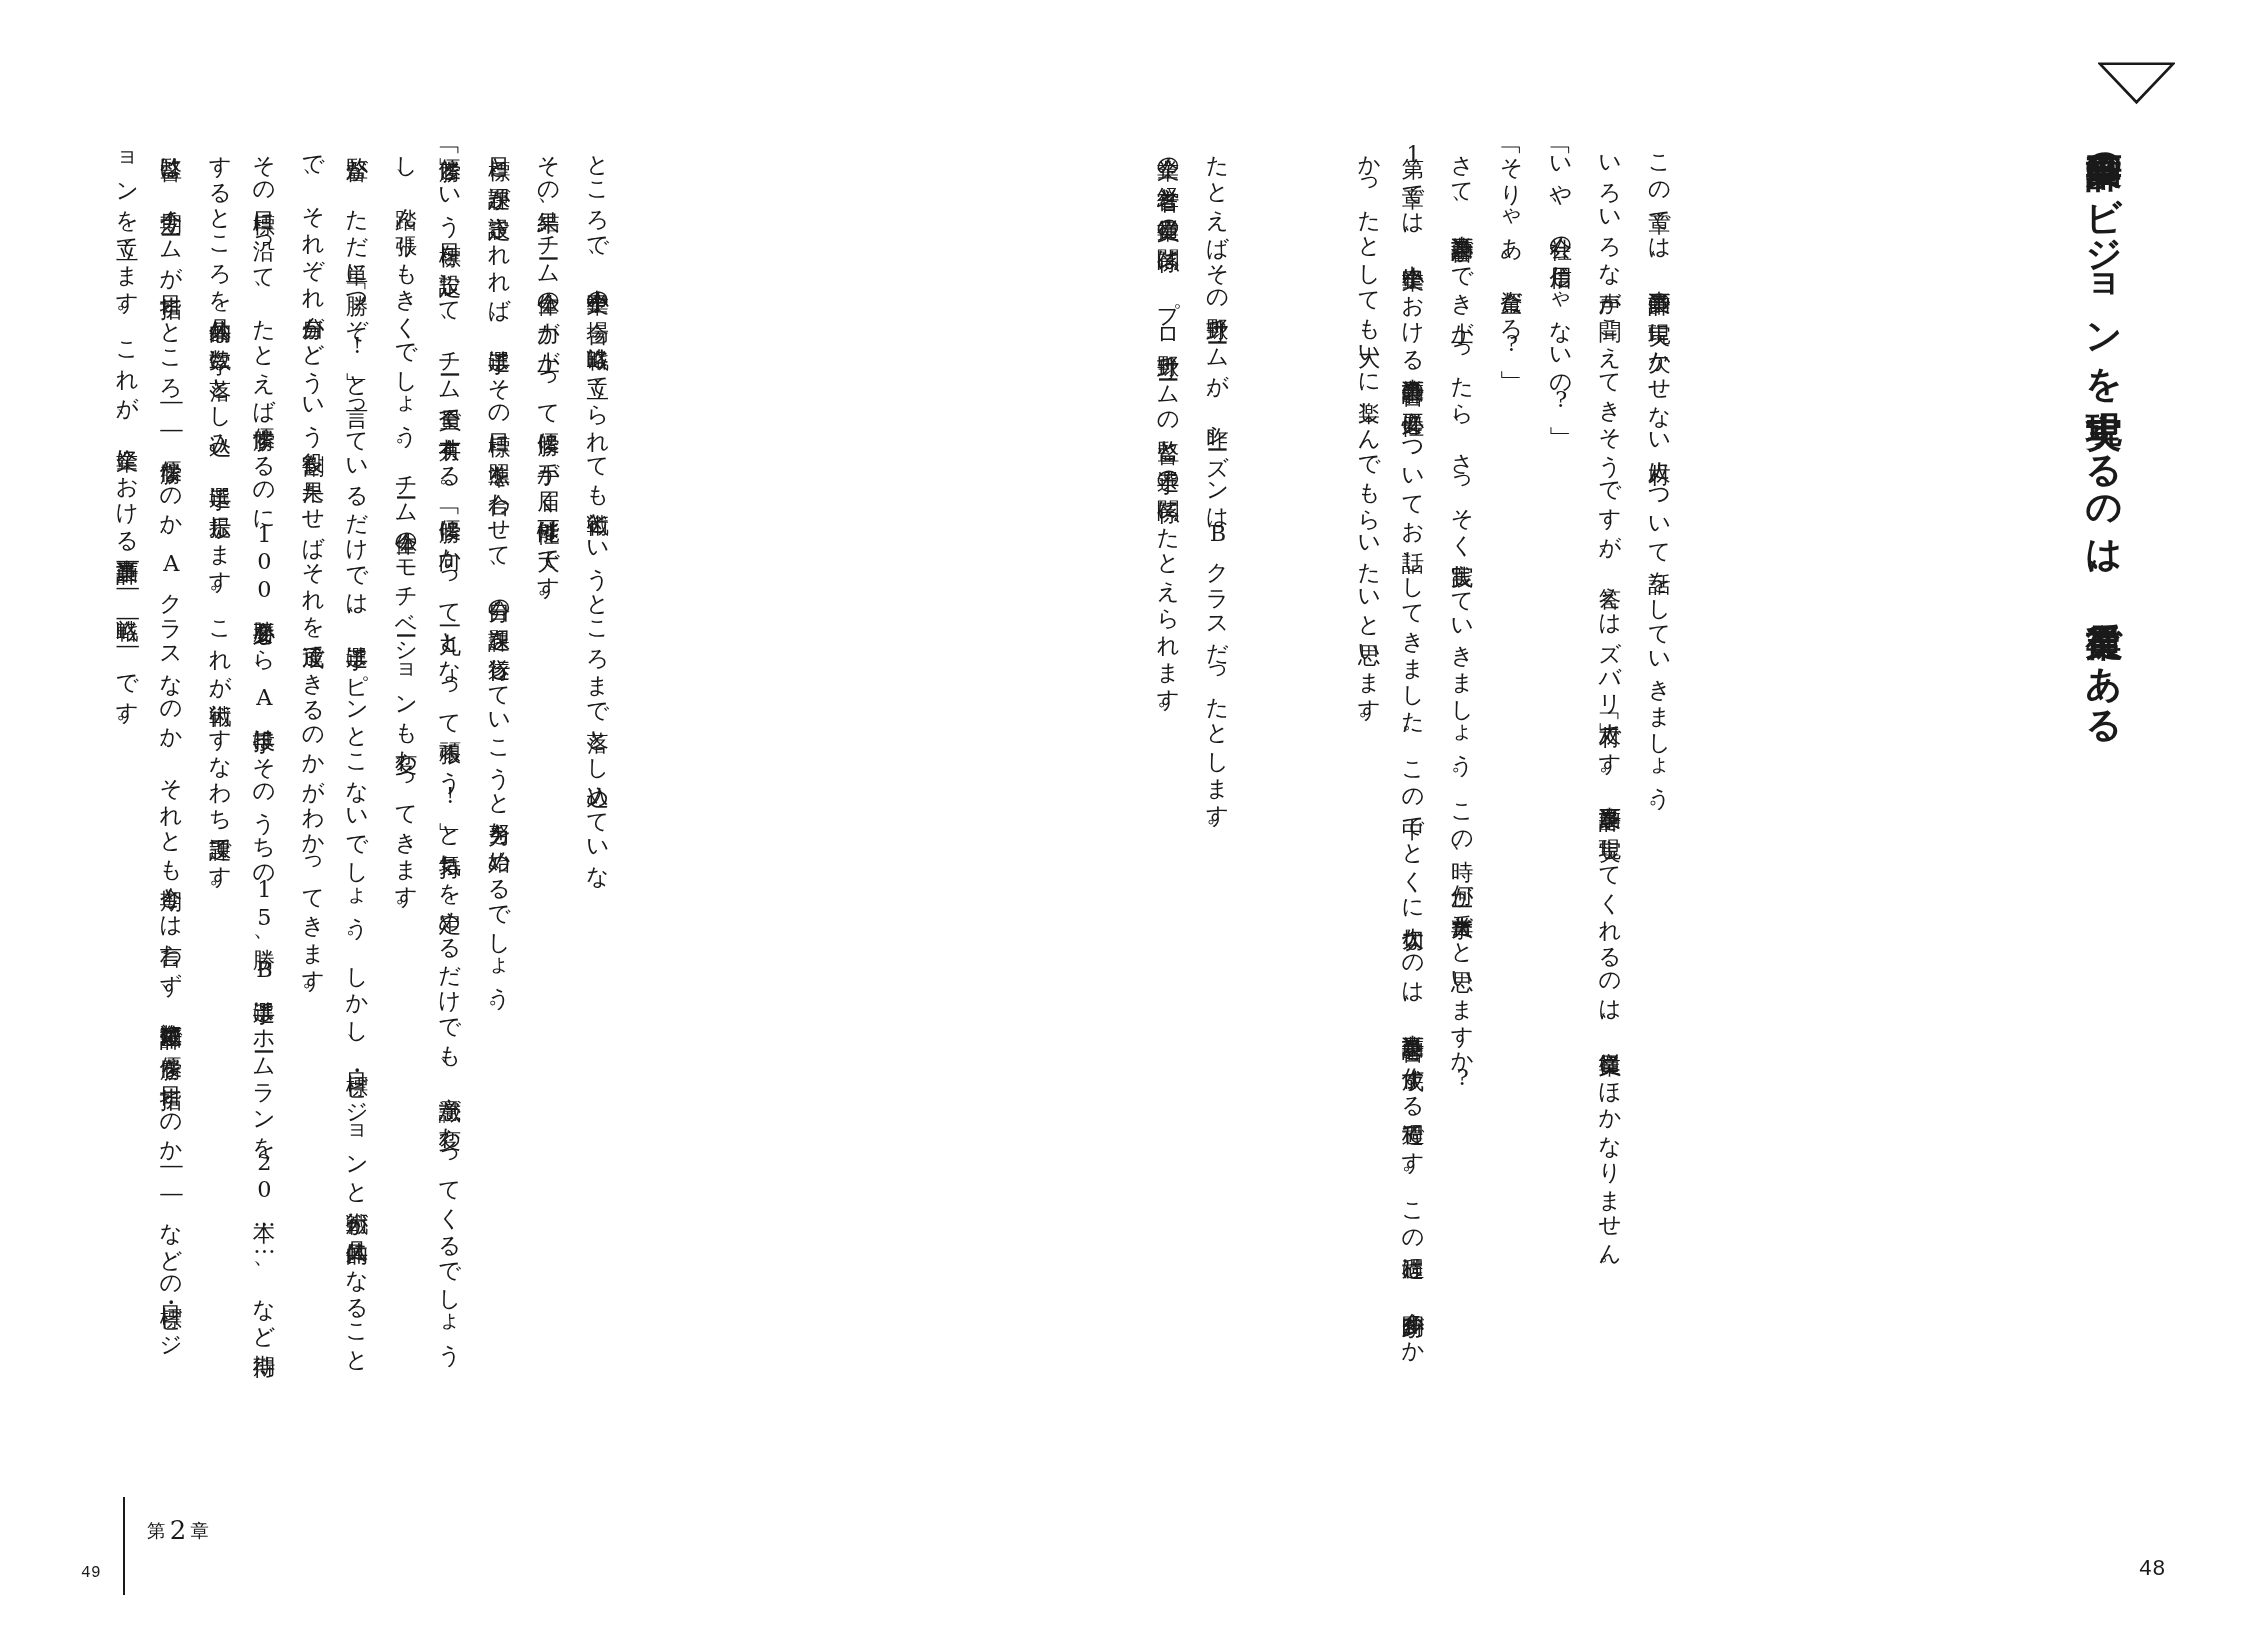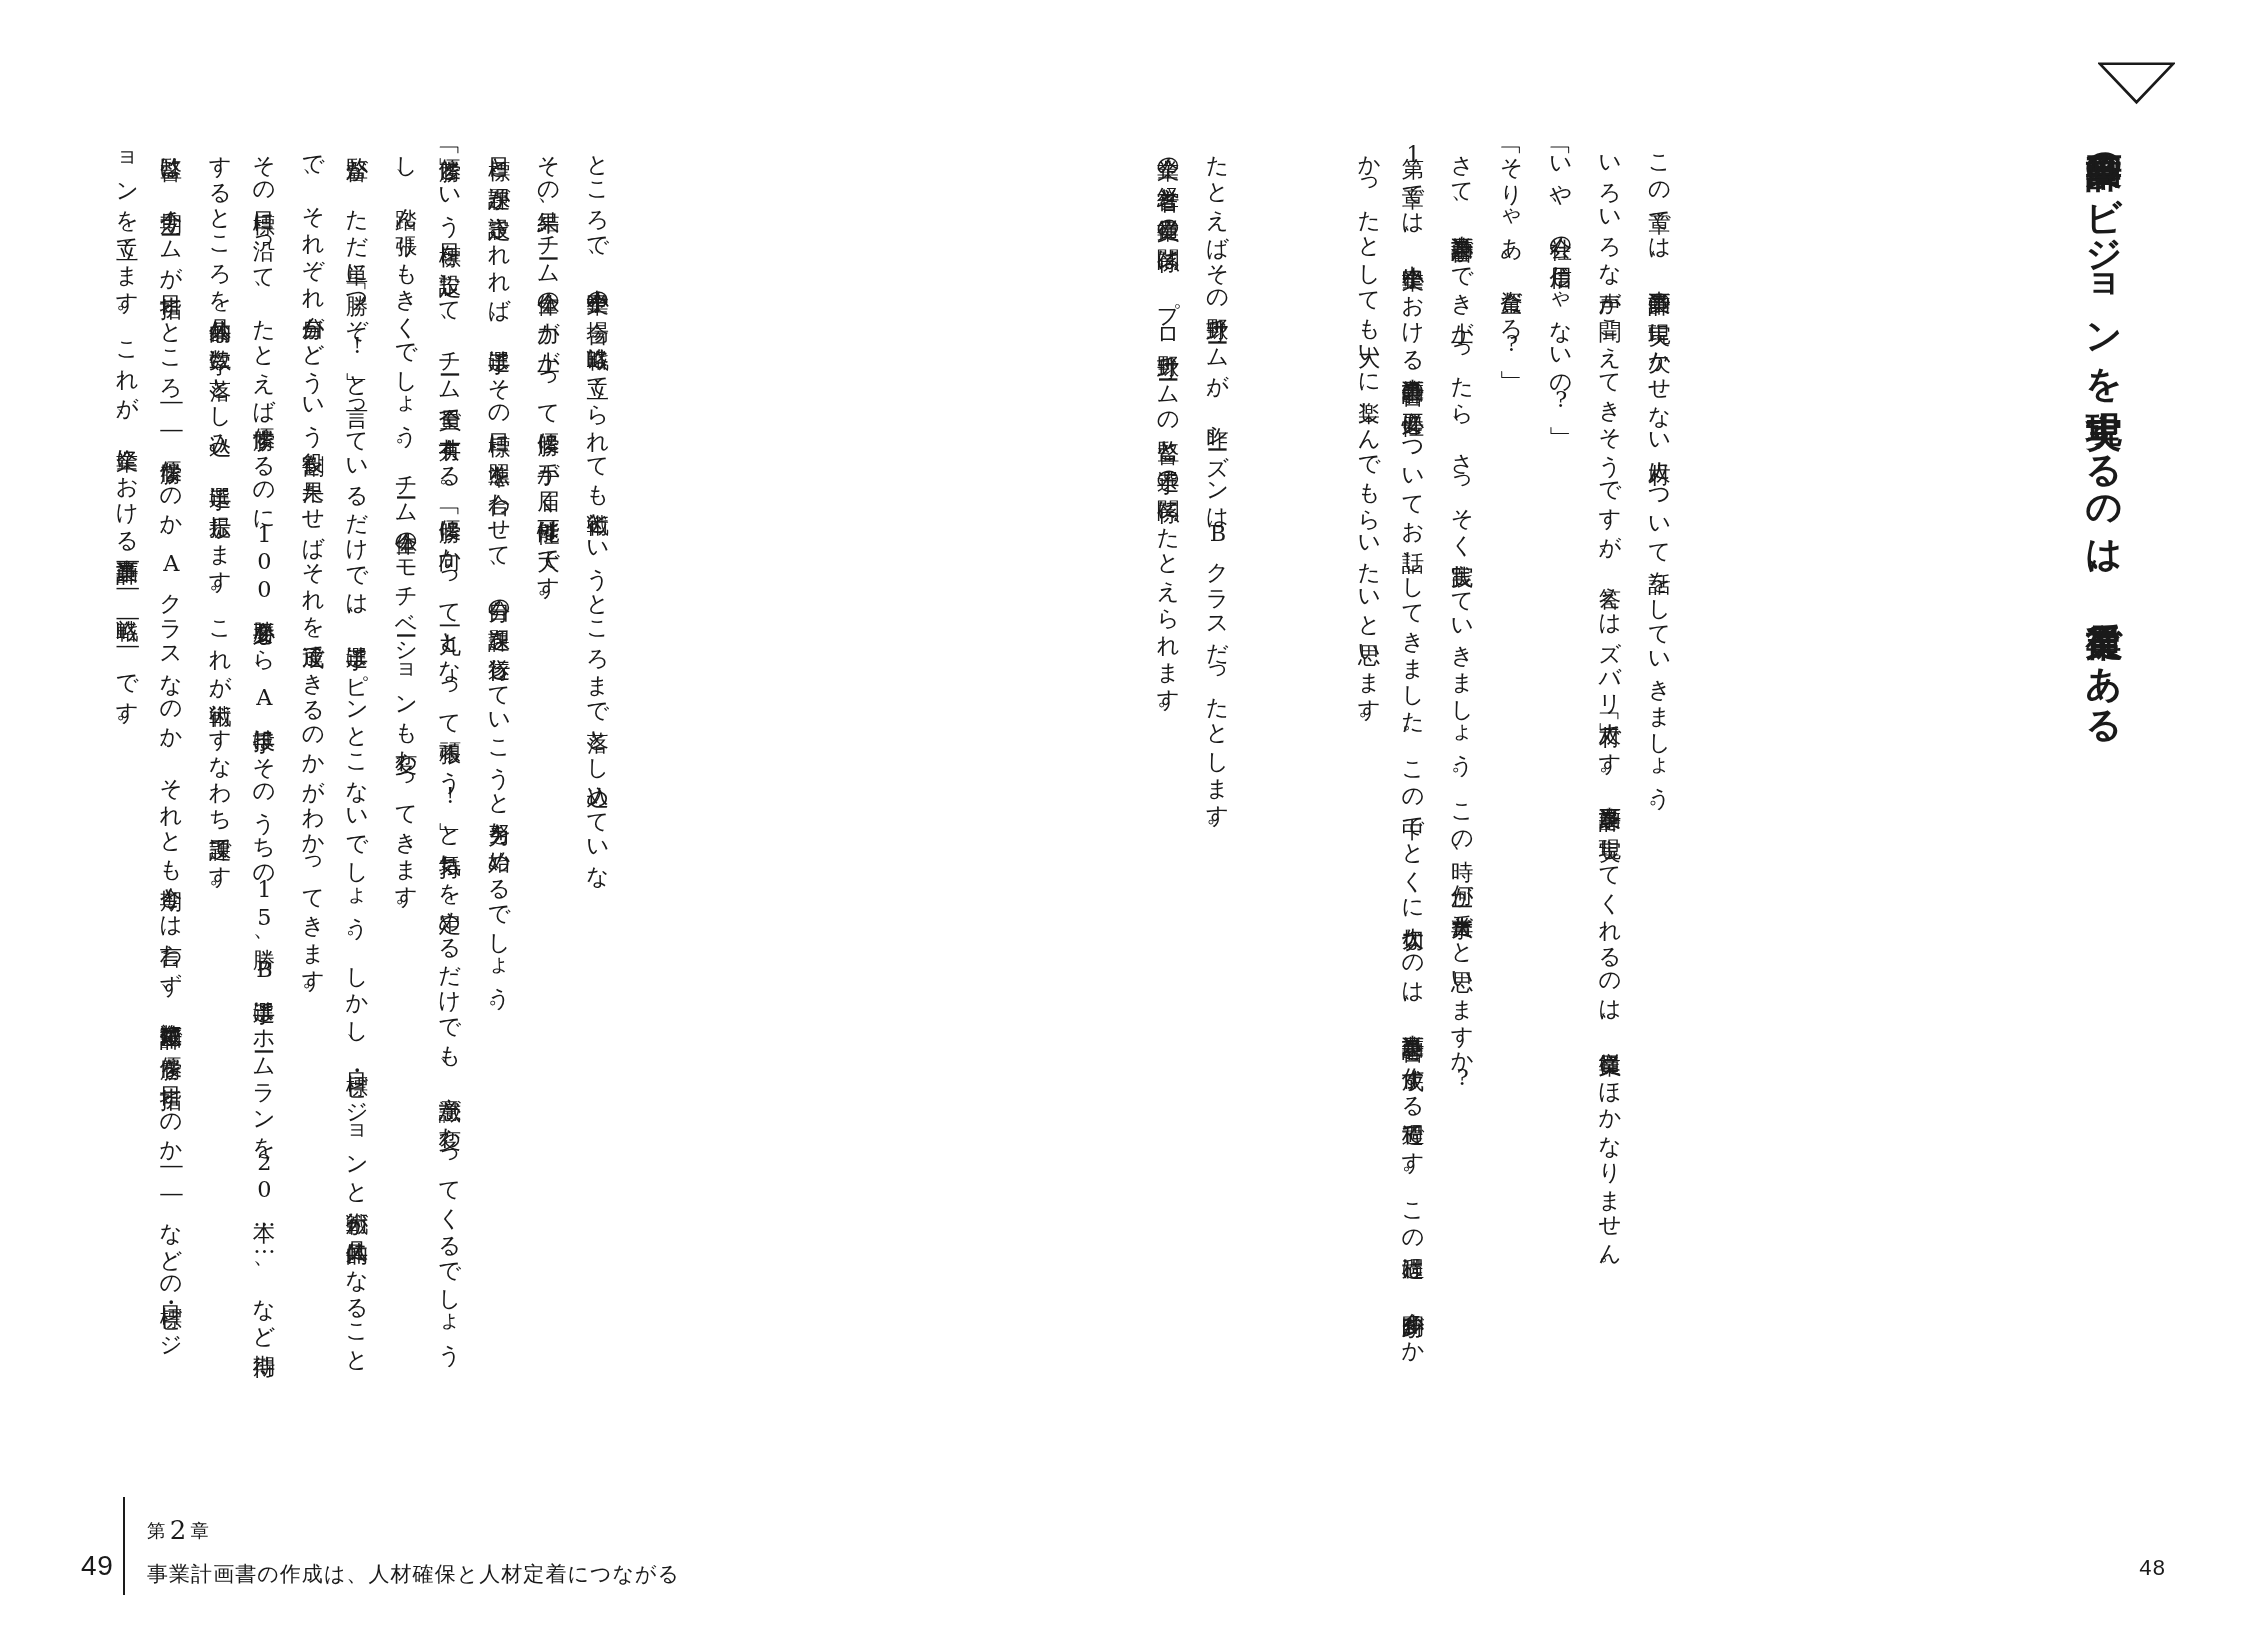--- a/index.html
+++ b/index.html
@@ -107,22 +107,22 @@
   .col {
     display: inline-block;
     height: 1225px;
   }
 
   
   .folio-left {
     position: absolute;
     left: 81px;
     bottom: 67px;
-    font-size: 28px;
-    font-family: Liberation Sans, sans-serif;
+    font-size: 16px;
+    font-family: Liberation Mono, monospace;
     letter-spacing: 0.02em;
   }
   .folio-right {
     position: absolute;
     right: 81px;
     bottom: 67px;
     font-size: 22px;
     font-family: Liberation Mono, monospace;
     letter-spacing: 0.02em;
   }
@@ -202,19 +202,18 @@
       <div class="vtext col">その結果、チーム全体の力が上がって優勝に手が届く可能性は大です。</div>
       <div class="vtext col">ところで、中小企業の場合、戦略は立てられても戦術というところまで落とし込めていな</div>
     </div>
 
     <div class="footer-rule"></div>
 
     <div class="chapter-badge">
       <span>第</span><span class="num">2</span><span>章</span>
     </div>
 
-    <div class="running-head">事業計画書の作成は、人材確保と人材定着につながる</div>
 
     <div class="folio-left">49</div>
   </div>
 
 </div>
 
 
 </body></html>

